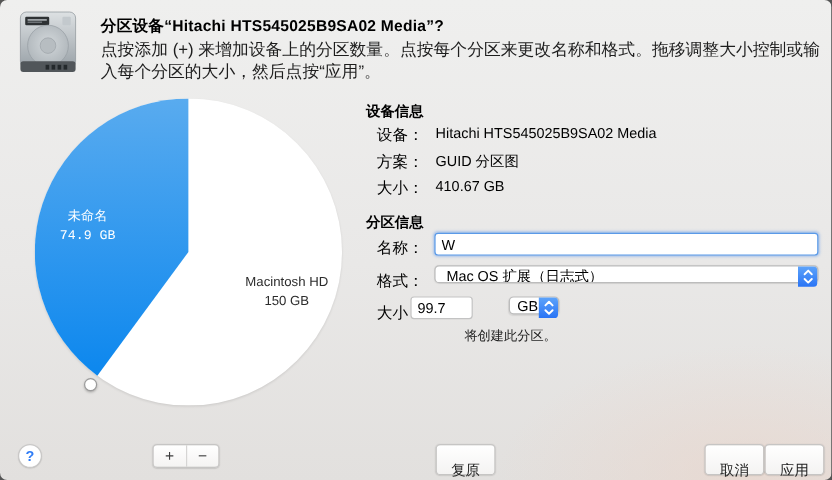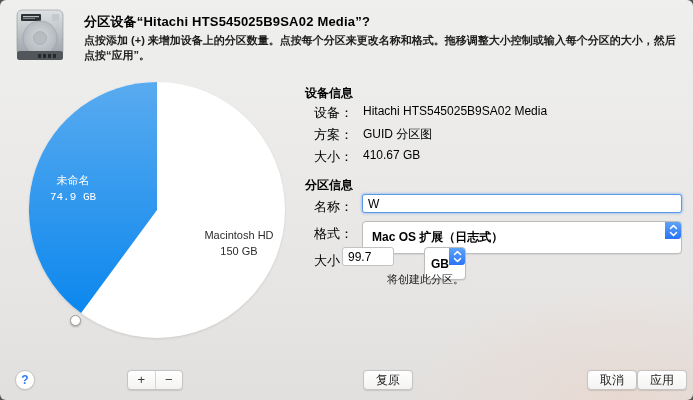--- a/index.html
+++ b/index.html
@@ -6,45 +6,45 @@
   .window{
     position:relative;width:693px;height:400px;overflow:hidden;border-radius:6px;
     font-family:"Liberation Sans","DejaVu Sans",sans-serif;color:#000;
     background:
       radial-gradient(300px 160px at 90% 100%, rgba(236,211,199,.55), rgba(236,211,199,0) 70%),
       linear-gradient(180deg,#efefee 0%,#e9e8e7 55%,#e2e0de 100%);
   }
   
   .hdr-icon{position:absolute;left:14px;top:9px;width:52px;height:52px;}
   .hdr-title{position:absolute;left:84px;top:13px;font-size:13px;font-weight:bold;letter-spacing:.2px;}
-  .hdr-desc{position:absolute;left:84px;top:33px;width:600px;font-size:11px;color:#1d1d1d;font-weight:bold;}
+  .hdr-desc{position:absolute;left:84px;top:33px;width:600px;font-size:14px;color:#1d1d1d;}
   
   .pie-svg{position:absolute;left:29px;top:82px;width:256px;height:256px;filter:drop-shadow(0 1px 1px rgba(0,0,0,.10));}
   .pie-label{position:absolute;font-size:11px;line-height:1.45;text-align:center;pointer-events:none;}
   .pie-label.blue{left:28px;top:174px;width:90px;color:#fff;font-family:Liberation Mono, monospace;}
   .pie-label.white{left:184px;top:228px;width:110px;color:#2c2c2c;}
   .handle{position:absolute;width:11px;height:11px;border-radius:50%;background:#fff;
     border:1px solid #9b9b9b;box-shadow:0 1px 2px rgba(0,0,0,.25);box-sizing:border-box;}
   
   .sec-head{position:absolute;left:305px;font-size:12px;font-weight:bold;}
   .row-label{position:absolute;left:298px;width:55px;text-align:right;font-size:13px;}
   .row-value{position:absolute;left:363px;font-size:12px;}
   .tfield{position:absolute;box-sizing:border-box;height:19px;background:#fff;border:1px solid #c3c3c3;
     border-radius:3px;font-family:inherit;font-size:12px;padding:0 5px;color:#000;outline:none;}
   .tfield.focused{border:1.5px solid #5a9ae8;box-shadow:0 0 2px 1px rgba(100,155,235,.45);}
-  .selectbox{position:absolute;box-sizing:border-box;height:33px;background:#fff;border:1px solid #bcbcbc;
-    border-radius:4px;display:flex;align-items:center;box-shadow:0 .5px 1px rgba(0,0,0,.08);cursor:default;font-weight:bold;}
+  .selectbox{position:absolute;box-sizing:border-box;height:15px;background:#fff;border:1px solid #bcbcbc;
+    border-radius:4px;display:flex;box-shadow:0 .5px 1px rgba(0,0,0,.08);cursor:default;}
   .selectbox .sel-text{flex:1;font-size:12px;padding-left:9px;white-space:nowrap;overflow:hidden;}
   .sel-cap{width:16px;height:17px;margin:0;border-radius:0 3px 3px 0;align-self:stretch;
     background:linear-gradient(180deg,#5da3fa 0%,#2a74f5 100%);display:flex;align-items:center;justify-content:center;}
   .note{position:absolute;left:363px;font-size:11px;color:#1d1d1d;margin-left:24px;}
   
   .btn{position:absolute;box-sizing:border-box;height:20px;border:1px solid #c6c5c4;border-radius:4px;
     background:linear-gradient(180deg,#ffffff 0%,#f4f3f2 100%);box-shadow:0 .5px 1px rgba(0,0,0,.12);
-    font-family:inherit;font-size:12px;color:#222;text-align:left;line-height:18px;padding:0 12px;cursor:default;}
+    font-family:inherit;font-size:12px;color:#222;text-align:left;line-height:18px;padding:12px 12px;cursor:default;}
   .help-btn{position:absolute;left:15px;top:370px;width:20px;height:20px;border-radius:50%;
     background:#fff;border:1px solid #c9c8c7;box-shadow:0 .5px 1px rgba(0,0,0,.15);
     color:#2f7cf6;font-size:12px;font-weight:bold;text-align:center;line-height:19px;box-sizing:border-box;}
   .seg{position:absolute;left:127px;top:370px;width:56px;height:20px;display:flex;
     border:1px solid #c6c5c4;border-radius:4px;background:linear-gradient(180deg,#fff,#f4f3f2);
     box-shadow:0 .5px 1px rgba(0,0,0,.12);box-sizing:border-box;}
   .seg .seg-btn{flex:1;text-align:center;font-size:13px;line-height:17px;color:#3d3d3d;cursor:default;}
   .seg .seg-btn:first-child{border-right:1px solid #d6d5d4;}
 </style>
 </head>

